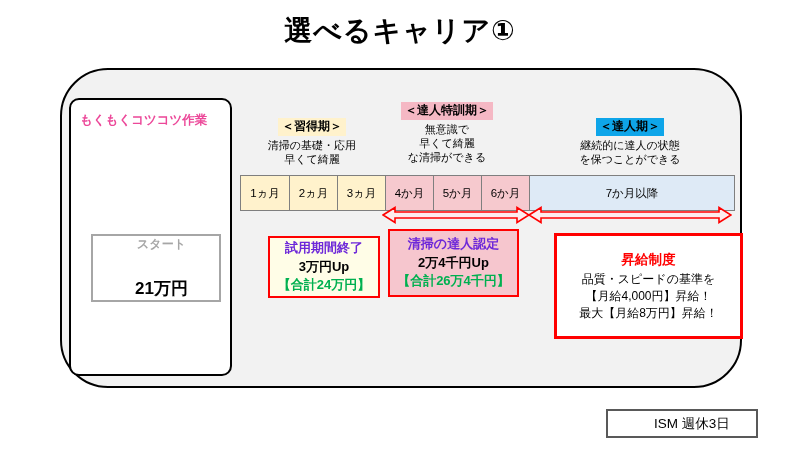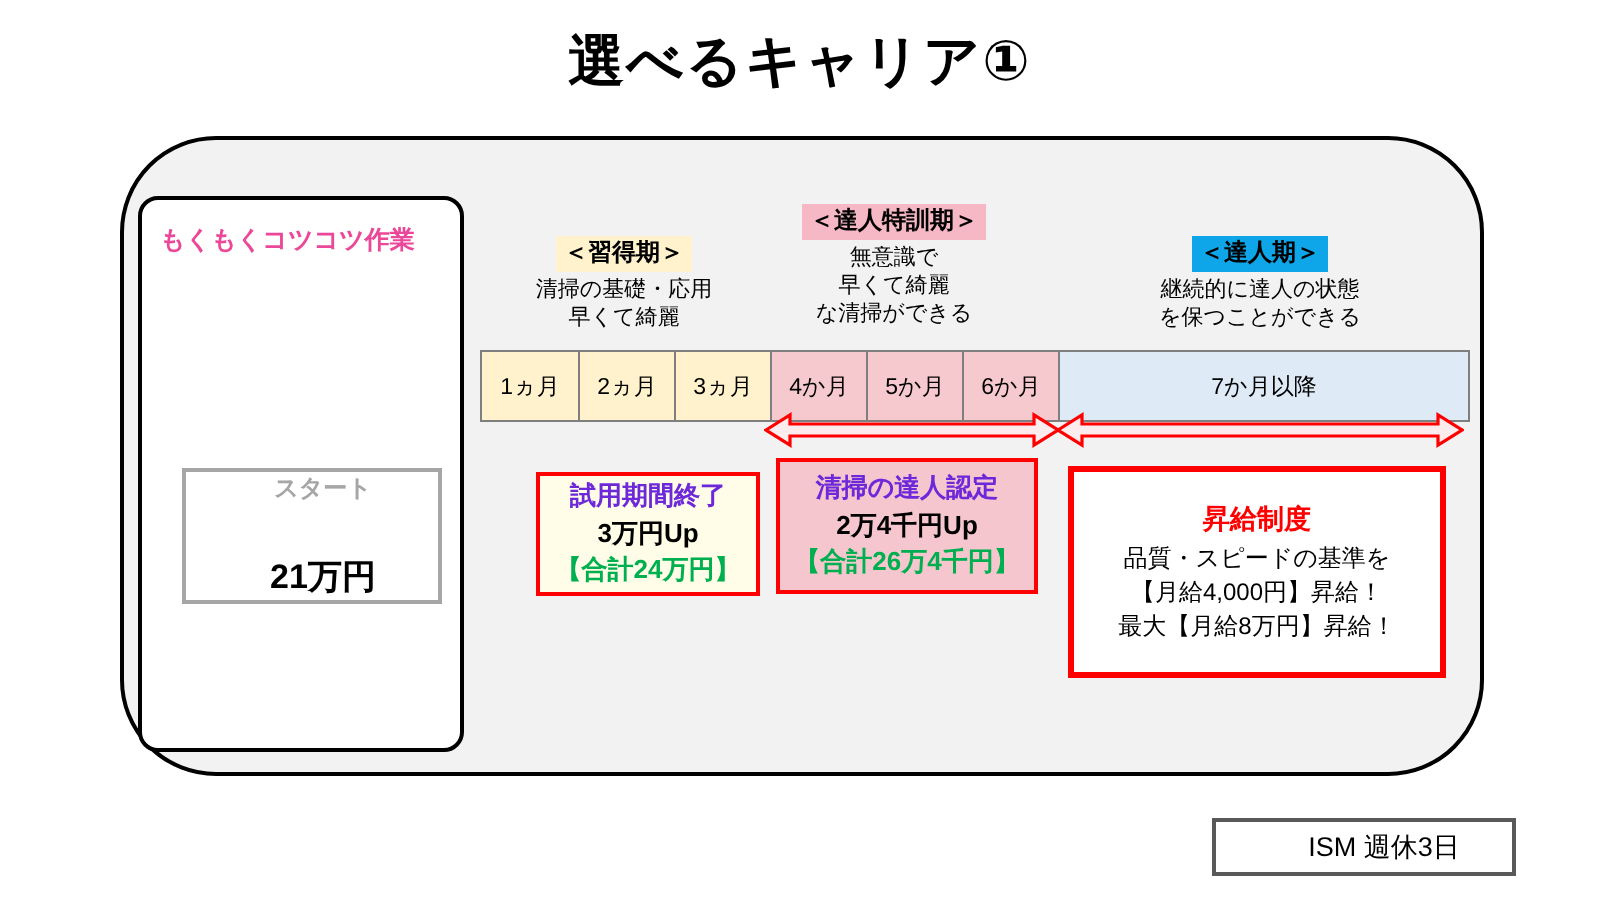--- a/index.html
+++ b/index.html
@@ -72,21 +72,21 @@
     display:flex;flex-direction:column;justify-content:center;align-items:center;
     text-align:center;font-weight:bold;font-size:13px;line-height:1.45;
   }
   .mbox-1{left:206px;top:166px;width:112px;height:62px;background:#FFFDE7;}
   .mbox-2{left:326px;top:159px;width:131px;height:68px;background:#F6C6CE;}
   .m-title{color:#6d28d9;}
   .m-raise{color:#000;}
   .m-total{color:#00B050;}
 
   .raise-box{
-    position:absolute;left:472px;top:163px;width:189px;height:106px;
+    position:absolute;left:492px;top:163px;width:189px;height:106px;
     background:#fff;border:3px solid #FF0000;box-sizing:border-box;
     display:flex;flex-direction:column;justify-content:center;align-items:center;
     text-align:center;font-size:12px;line-height:1.42;
   }
   .r-title{color:#FF0000;font-weight:bold;font-size:13.5px;margin-bottom:1px;}
   .r-line{color:#000;}
   .r-bold{color:#000;font-weight:normal;}
 
   .footer-box{
     position:absolute;left:606px;top:409px;width:152px;height:29px;

